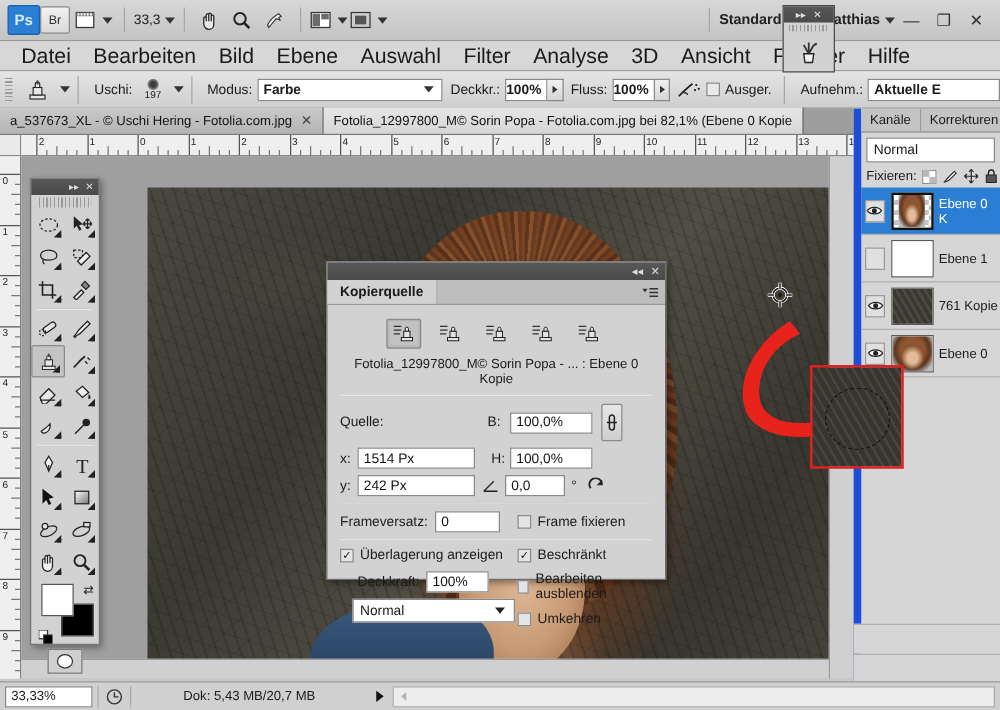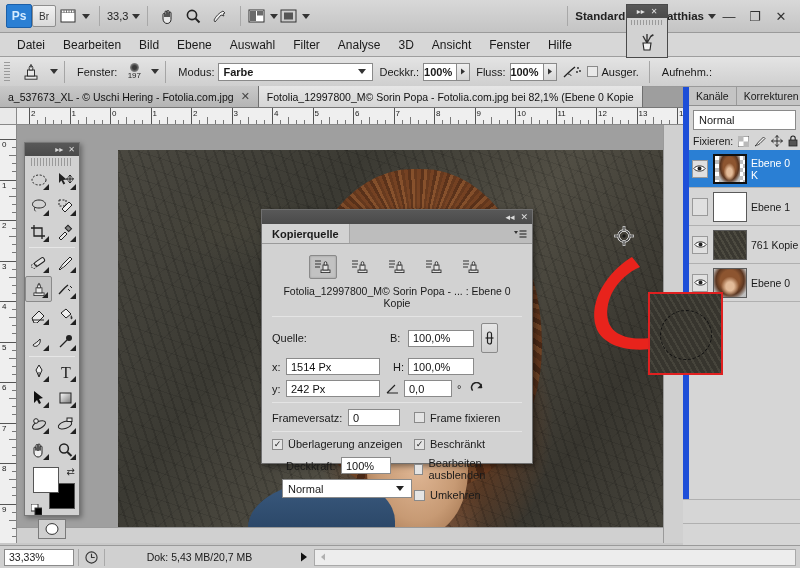--- a/index.html
+++ b/index.html
@@ -44,21 +44,21 @@
   .user-label { font-size: 11.5px; font-weight: bold; color: #222; }
   .winbtn { width: 26px; height: 24px; display: flex; align-items: center; justify-content: center;
             font-size: 13px; color: #333; }
 
   
   .menubar {
     position: absolute; left: 0; top: 33px; width: 800px; height: 24px;
     background: #d7d7d7; border-bottom: 1px solid #9e9e9e;
     display: flex; align-items: center; padding-left: 8px;
   }
-  .menu-item { padding: 2px 9px; font-size: 12px; color: #1a1a1a; }
+  .menu-item { padding: 2px 9px; font-size: 17px; color: #1a1a1a; }
 
   
   .optbar {
     position: absolute; left: 0; top: 57px; width: 800px; height: 30px;
     background: linear-gradient(#e4e4e4, #cfcfcf); border-bottom: 1px solid #9a9a9a;
     display: flex; align-items: center; padding-left: 4px;
   }
   .grip { width: 6px; height: 20px; background:
       repeating-linear-gradient(to bottom,#9a9a9a 0 1px,transparent 1px 3px); margin-right: 6px; }
   .opt-tool { width: 30px; height: 24px; display:flex; align-items:center; justify-content:center;}
@@ -369,21 +369,21 @@
     <div class="opt-tool">
       <svg width="20" height="20" viewBox="0 0 20 20">
         <rect x="4" y="14" width="12" height="3.2" fill="#e8e8e8" stroke="#222" stroke-width="0.9"></rect>
         <rect x="6.5" y="8" width="7" height="6" fill="#e8e8e8" stroke="#222" stroke-width="0.9"></rect>
         <path d="M8.2 8V5.5a1.8 1.8 0 013.6 0V8z" fill="#e8e8e8" stroke="#222" stroke-width="0.9"></path>
         <rect x="9.2" y="2.3" width="1.6" height="3.2" fill="#444"></rect>
       </svg>
     </div>
     <span class="caret"></span>
     <div class="opt-sep"></div>
-    <span class="opt-label">Fenster:</span>
+    <span class="opt-label">Uschi:</span>
     <div class="brush-preview">
       <div class="brush-dot"></div>
       <span class="brush-num">197</span>
     </div>
     <span class="caret"></span>
     <div class="opt-sep"></div>
     <span class="opt-label">Modus:</span>
     <div class="opt-field" style="width:155px; position:relative;">
       <span>Farbe</span>
       <span class="caret" style="position:absolute; right:6px;"></span>
@@ -410,20 +410,21 @@
           <circle cx="18" cy="7" r="0.9" fill="#222"></circle>
         <circle cx="15" cy="8" r="0.9" fill="#222"></circle>
       </svg>
     </div>
     <label style="display:flex;align-items:center;">
       <span class="cb"></span>
       <span class="opt-label" style="margin-left:0">Ausger.</span>
     </label>
     <div class="opt-sep"></div>
     <span class="opt-label">Aufnehm.:</span>
+    <div class="opt-field" style="width:110px;">Aktuelle E</div>
   </div>
 
   <div class="tabbar">
     <div class="doc-tab" style="max-width:272px">
       <span>a_537673_XL - © Uschi Hering - Fotolia.com.jpg</span>
       <span class="tab-close">✕</span>
     </div>
     <div class="doc-tab active" style="max-width:415px">
       <span>Fotolia_12997800_M© Sorin Popa - Fotolia.com.jpg bei 82,1% (Ebene 0 Kopie</span>
     </div>

